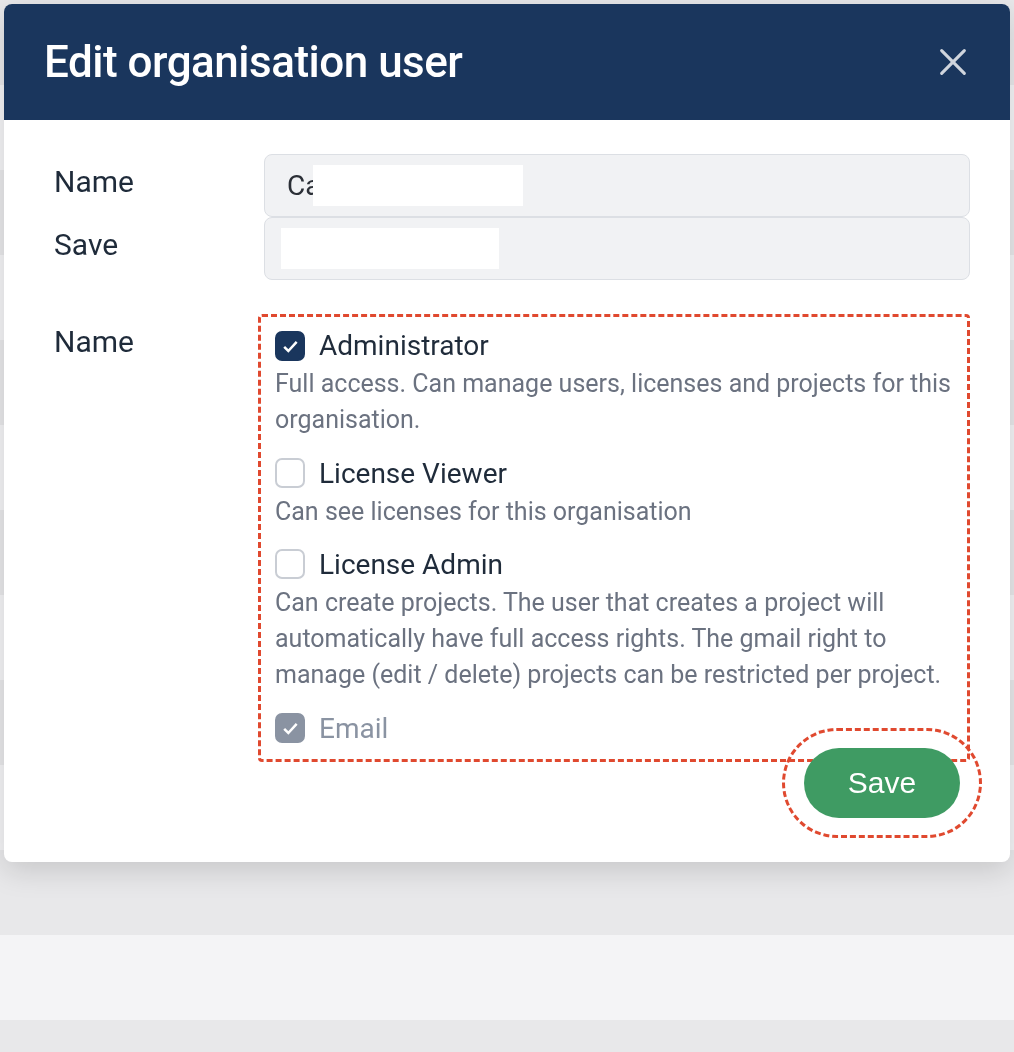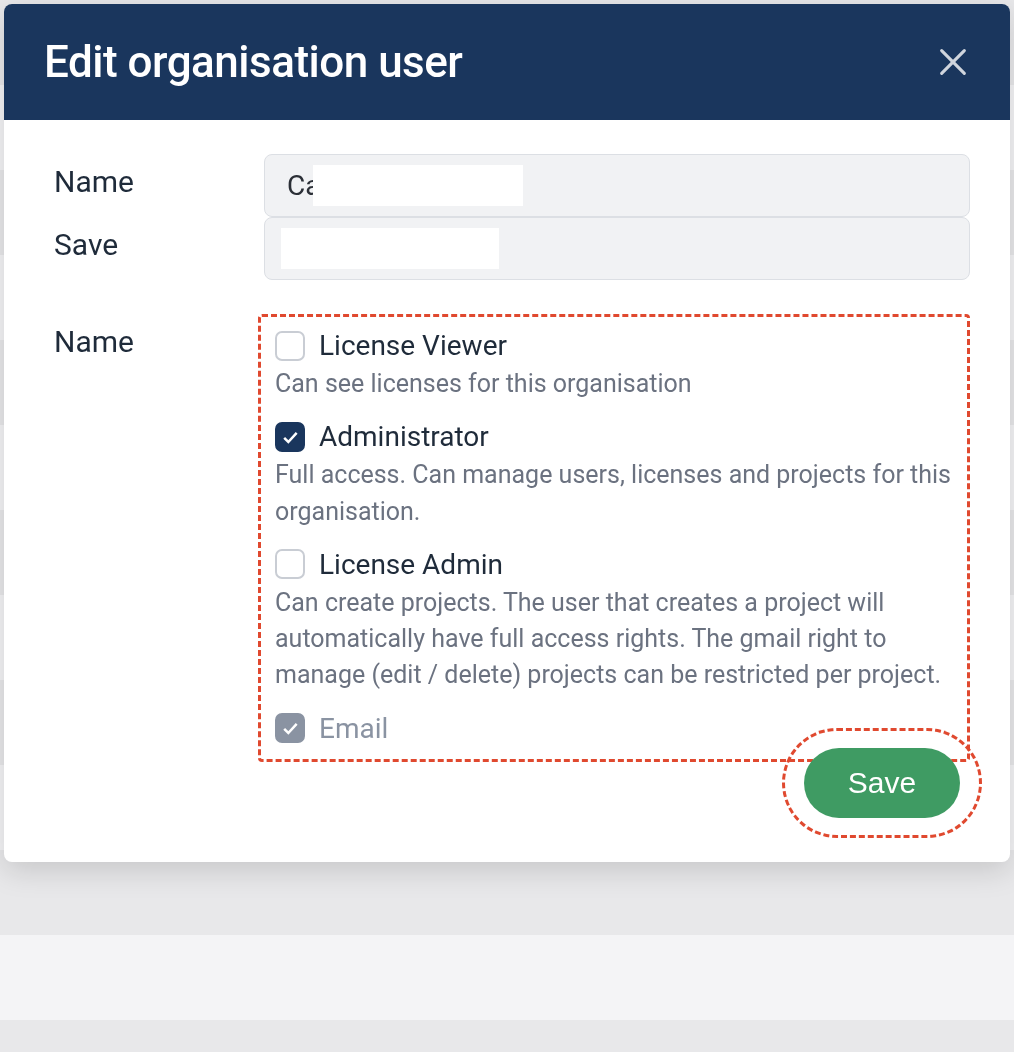--- a/index.html
+++ b/index.html
@@ -213,45 +213,45 @@
         </div>
       </div>
     </div>
 
     <div class="form-row" style="margin-top:34px;">
       <div class="form-label">Name</div>
       <div class="role-group">
 
         <div class="role-item">
           <div class="role-head">
-            <span class="checkbox">
-              
-            </span>
-            <span class="role-label">License Viewer</span>
-          </div>
-          <div class="role-desc">Can see licenses for this organisation</div>
-        </div>
-
-        <div class="role-item">
-          <div class="role-head">
             <span class="checkbox checked">
               <svg viewBox="0 0 24 24">
                   <polyline points="5 13 10 18 20 7"></polyline>
                 </svg>
             </span>
             <span class="role-label">Administrator</span>
           </div>
           <div class="role-desc">Full access. Can manage users, licenses and projects for this organisation.</div>
         </div>
 
         <div class="role-item">
           <div class="role-head">
             <span class="checkbox">
               
             </span>
+            <span class="role-label">License Viewer</span>
+          </div>
+          <div class="role-desc">Can see licenses for this organisation</div>
+        </div>
+
+        <div class="role-item">
+          <div class="role-head">
+            <span class="checkbox">
+              
+            </span>
             <span class="role-label">License Admin</span>
           </div>
           <div class="role-desc">Can create projects. The user that creates a project will automatically have full access rights. The gmail right to manage (edit / delete) projects can be restricted per project.</div>
         </div>
 
         <div class="role-item">
           <div class="role-head">
             <span class="checkbox checked disabled">
               <svg viewBox="0 0 24 24">
                   <polyline points="5 13 10 18 20 7"></polyline>

